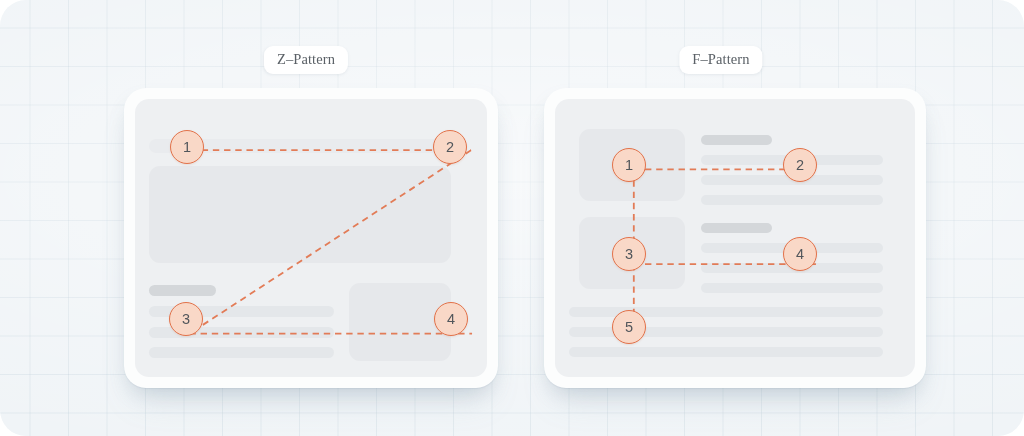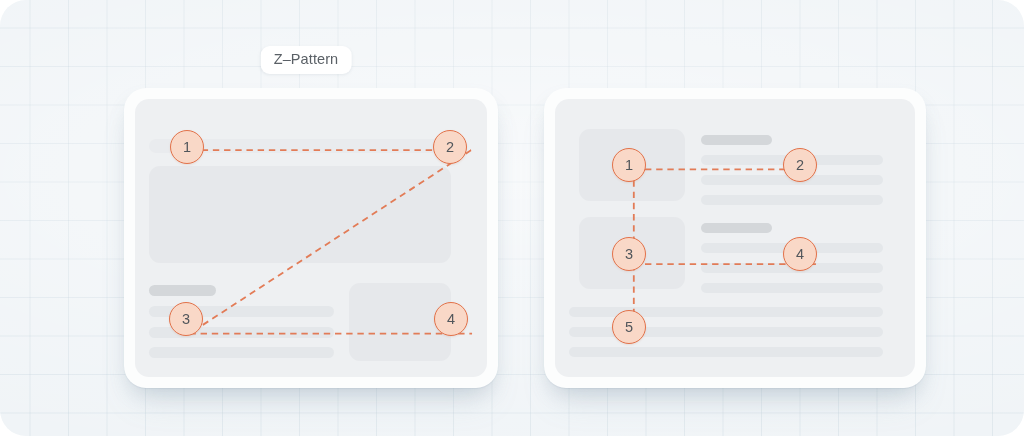--- a/index.html
+++ b/index.html
@@ -49,20 +49,21 @@
     transform: translateX(-50%);
     background: #ffffff;
     color: #5a6066;
     font-size: 14.5px;
     letter-spacing: 0.1px;
     padding: 5px 13px 6px;
     border-radius: 9px;
     box-shadow: 0 1px 3px rgba(120,140,155,0.13);
     white-space: nowrap;
     line-height: 1.15;
+    font-family: Liberation Serif, serif;
   }
 
   
   .card {
     position: absolute;
     background: #fcfdfd;
     border-radius: 22px;
     padding: 11px;
     box-shadow:
       0 1px 1px rgba(150,168,182,0.18),
@@ -153,20 +154,21 @@
       </svg>
 
       <div class="node" style="left:52px;  top:48px;">1</div>
       <div class="node" style="left:315px; top:48px;">2</div>
       <div class="node" style="left:51px;  top:220px;">3</div>
       <div class="node" style="left:316px; top:220px;">4</div>
 
     </div>
   </div>
 
+  <div class="pill" style="left:721px;">F–Pattern</div>
 
   <div class="card" id="card-f">
     <div class="screen">
 
       <div class="blk" style="left:24px; top:30px; width:106px; height:72px;"></div>
       <div class="bar bar-head" style="left:146px; top:36px; width:71px; height:10px;"></div>
       <div class="bar" style="left:146px; top:56px; width:182px; height:10px;"></div>
       <div class="bar" style="left:146px; top:76px; width:182px; height:10px;"></div>
       <div class="bar" style="left:146px; top:96px; width:182px; height:10px;"></div>
 

